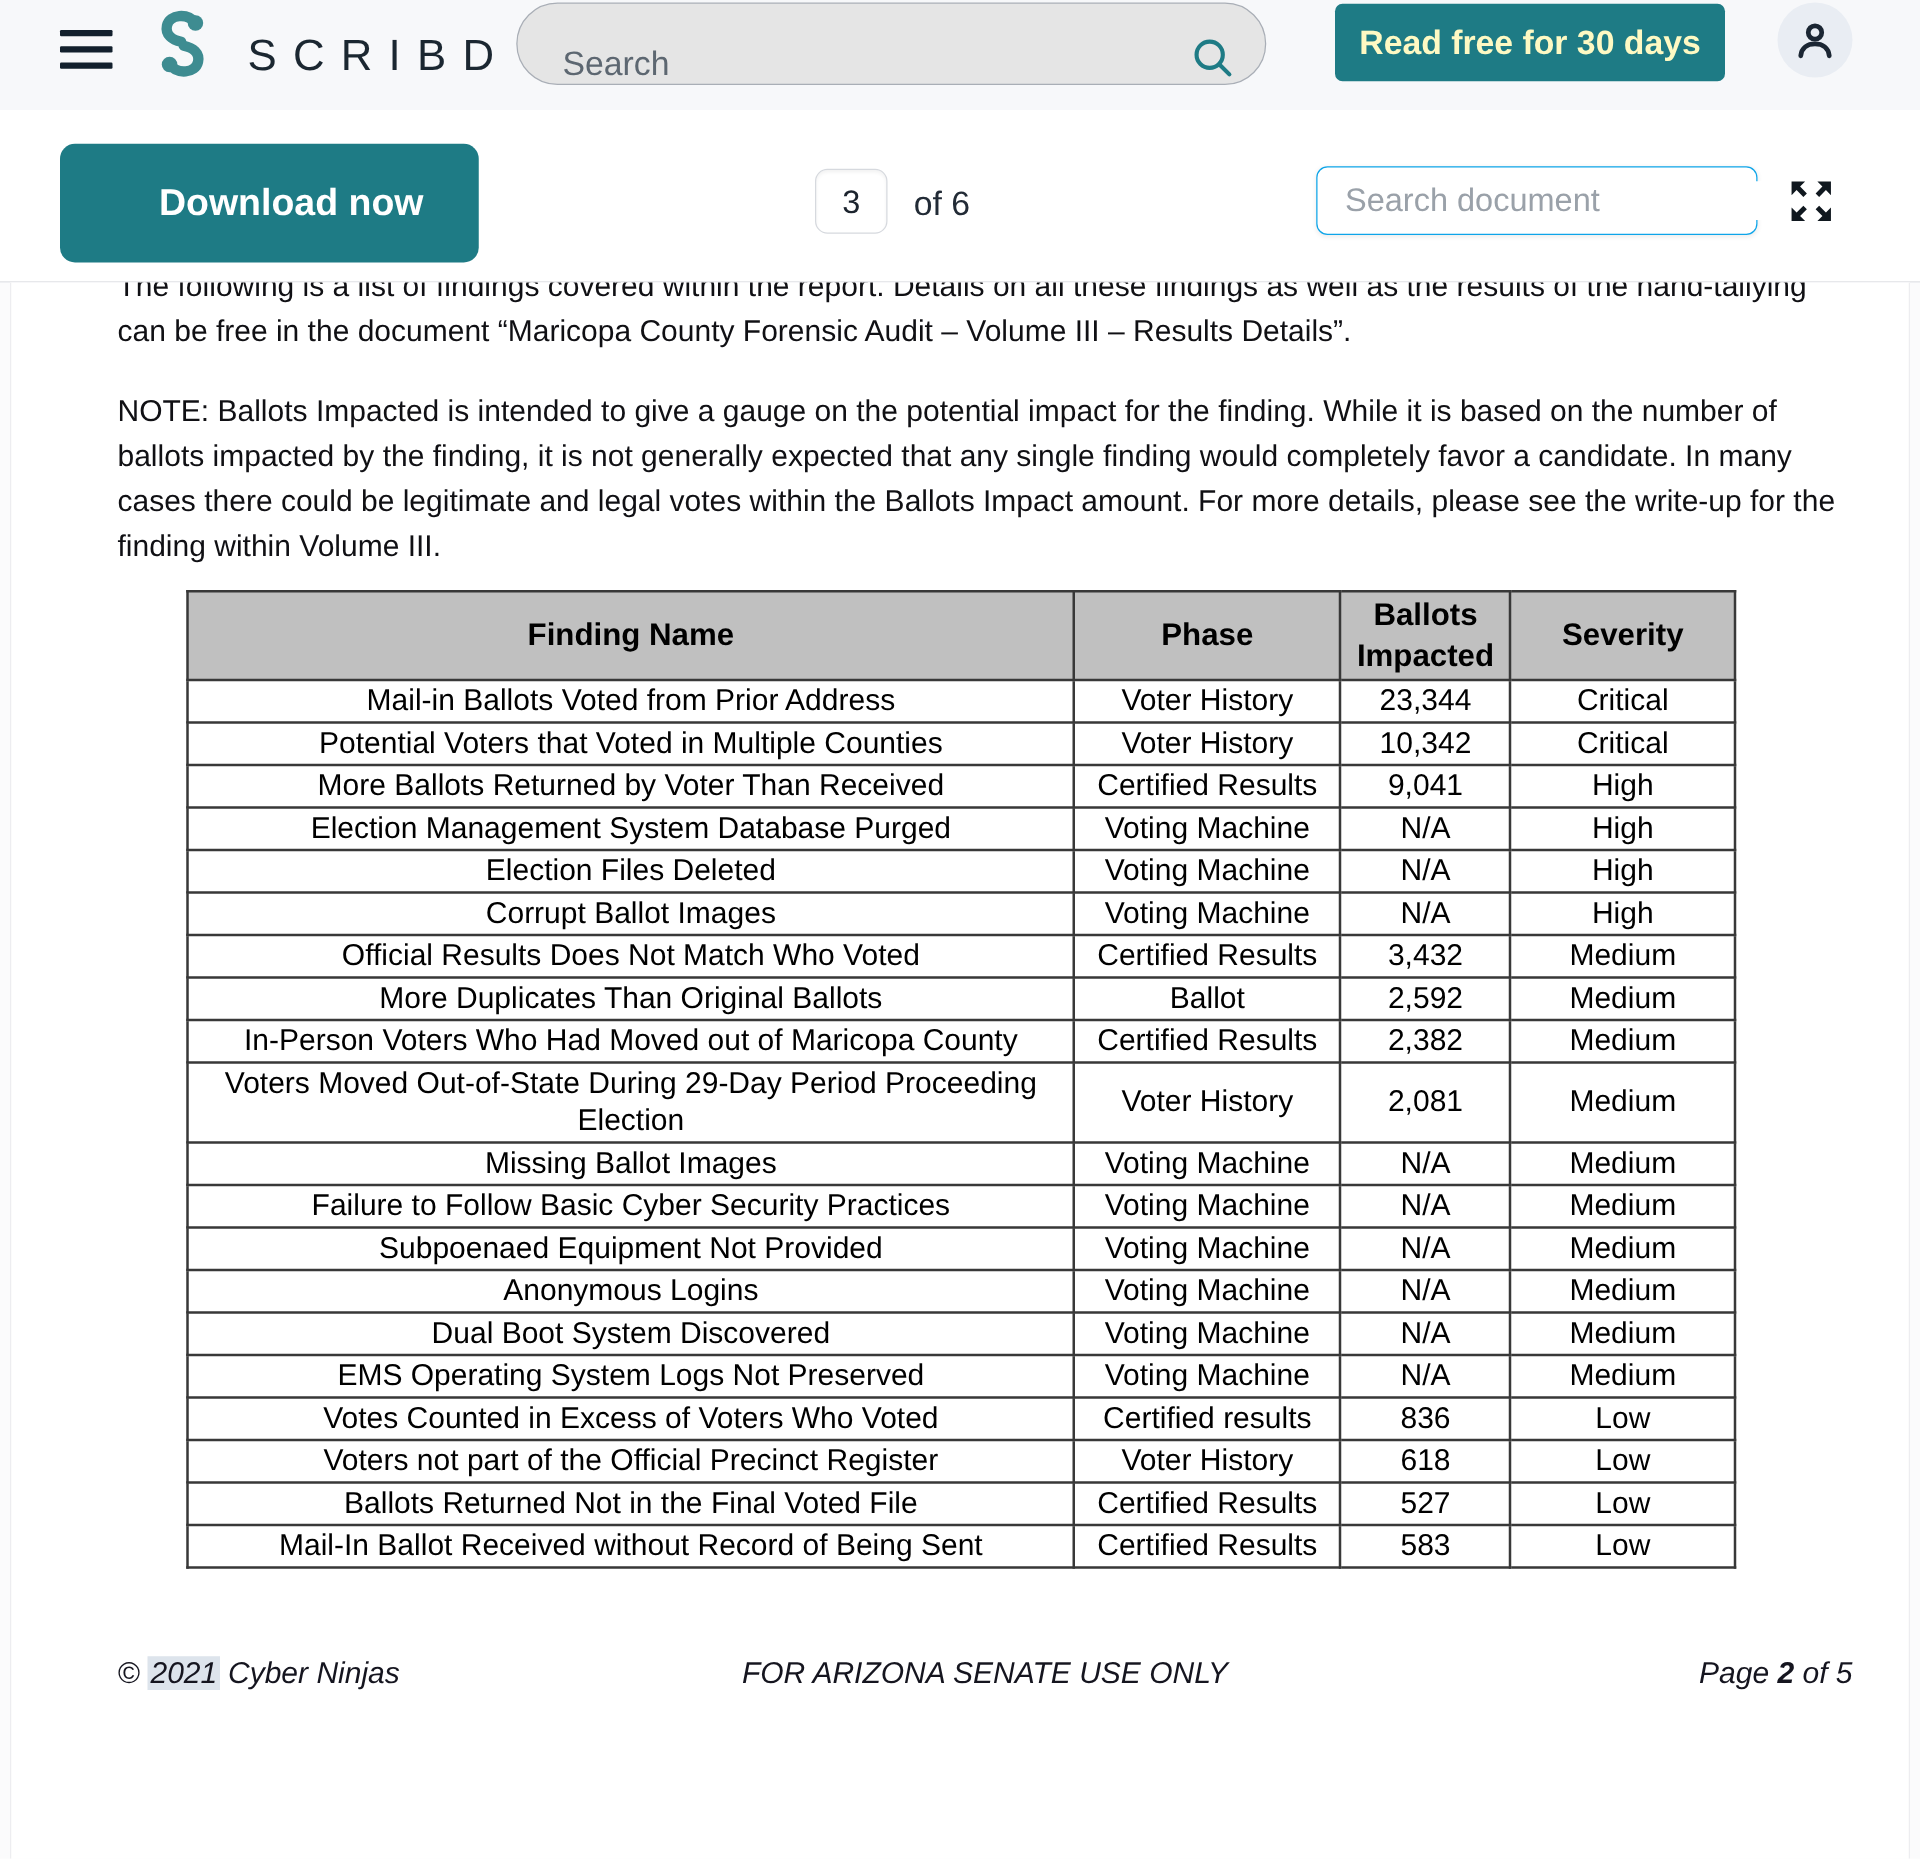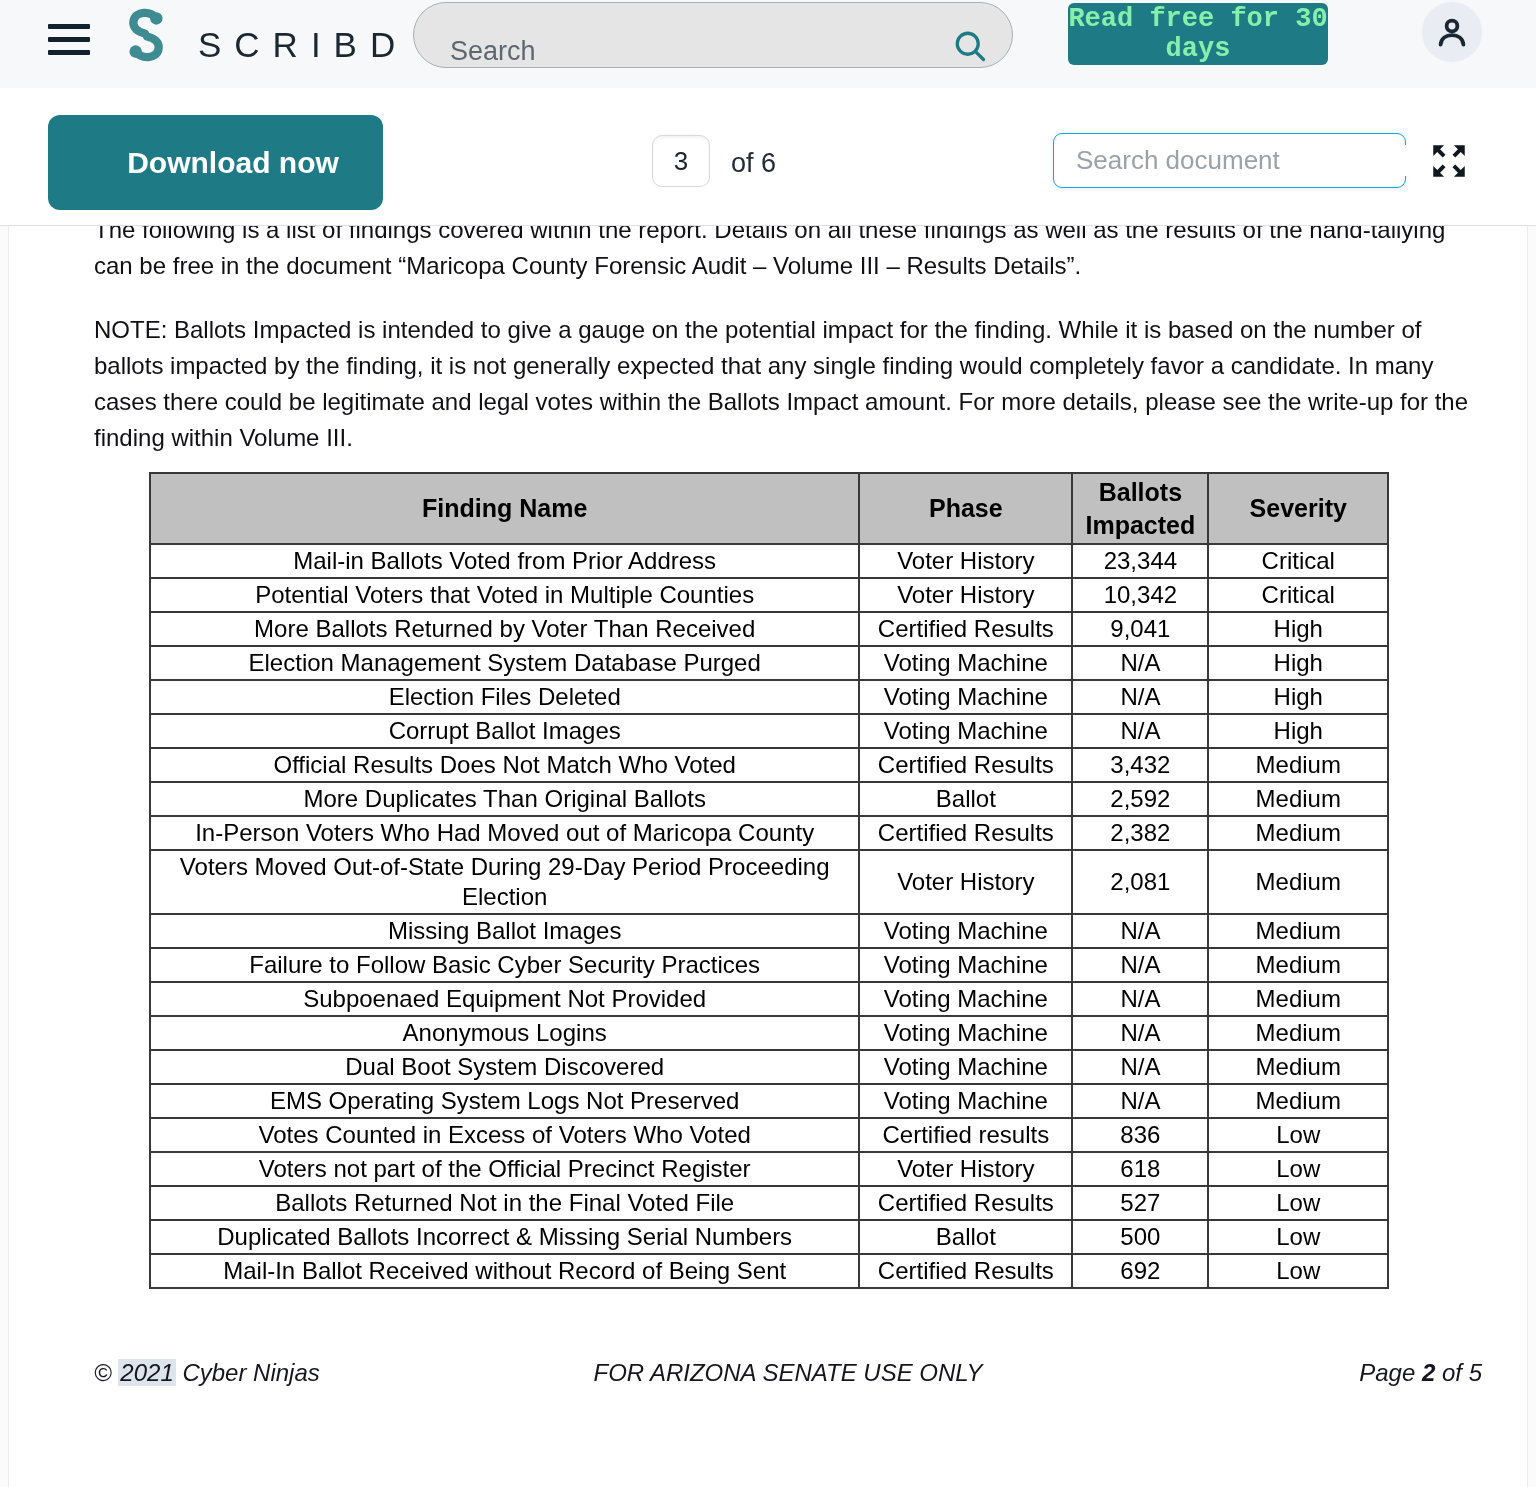--- a/index.html
+++ b/index.html
@@ -9,21 +9,21 @@
   
   .top-header { position:relative; width:100%; height:88px; background:#f7f8fa; }
   .hamburger { position:absolute; left:48px; top:21px; width:42px; height:44px; cursor:pointer; background:none; border:none; }
   .hamburger .bar { width:42px; height:5px; background:#13202d; border-radius:1px; margin-bottom:8px; }
   .logo-mark { position:absolute; left:118px; top:6px; }
   .logo-word { position:absolute; left:198px; top:25px; font-size:35px; font-weight:500; letter-spacing:13px; color:#1b2731; }
   .header-search { position:absolute; left:413px; top:2px; width:600px; height:66px; background:#e5e5e5; border:1.5px solid #a9aeb6; border-radius:34px; display:flex; align-items:flex-end; padding:0 22px 0 36px;gap:44px; }
   .header-search input { flex:1; border:none; outline:none; font-size:27px; color:#33404b; font-family:"Liberation Sans", sans-serif; background:transparent; }
   .header-search input::placeholder { color:#5d6771; }
   .header-search .mag-btn { background:none; border:none; width:40px; height:40px; cursor:pointer; }
-  .read-free-btn { position:absolute; left:1068px; top:3px; width:260px; height:62px; background:#1e7b85; border:none; border-radius:6px; color:#86efac; font-size:27px; font-weight:bold; font-family:Liberation Mono, monospace; cursor:pointer; }
+  .read-free-btn { position:absolute; left:1068px; top:3px; width:312px; height:62px; background:#1e7b85; border:none; border-radius:6px; color:#fef9c3; font-size:27px; font-weight:bold; font-family:Liberation Sans, sans-serif; cursor:pointer; }
   .avatar-btn { position:absolute; left:1422px; top:2px; width:60px; height:60px; border-radius:50%; background:#e9edf3; border:none; display:flex; align-items:center; justify-content:center; cursor:pointer; }
 
   
   .toolbar { position:relative; width:100%; height:138px; background:#ffffff; border-bottom:1px solid #dfe1e5; }
   .download-btn { position:absolute; left:48px; top:27px; width:335px; height:95px; background:#1e7b85; border:none; border-radius:12px; color:#fff; font-size:30px; font-weight:bold; font-family:"Liberation Sans", sans-serif; cursor:pointer;padding-left:35px; }
   .page-num-input { position:absolute; left:652px; top:47px; width:58px; height:52px; border:1px solid #d6d9de; border-radius:10px; box-shadow:inset 0 2px 3px rgba(0,0,0,.05); text-align:center; font-size:26px; color:#1c242e; font-family:"Liberation Sans", sans-serif; outline:none; }
   .page-total { position:absolute; left:731px; top:60px; font-size:27px; color:#222b36; }
   .doc-search { position:absolute; left:1053px; top:45px; width:353px; height:55px; background:#fff; border:1px solid #0ea5e9; border-radius:9px; box-shadow:0 1px 4px rgba(0,0,0,.08); display:flex; align-items:center; padding:0 14px; }
   .doc-search input { flex:1; border:none; outline:none; font-size:26px; color:#3a444e; margin-left:8px; font-family:"Liberation Sans", sans-serif; }
   .doc-search input::placeholder { color:#9aa1a9; }
@@ -239,29 +239,23 @@
           <td>618</td>
           <td>Low</td>
         </tr>
         <tr>
           <td>Ballots Returned Not in the Final Voted File</td>
           <td>Certified Results</td>
           <td>527</td>
           <td>Low</td>
         </tr>
         <tr>
-          <td>Duplicated Ballots Incorrect &amp; Missing Serial Numbers</td>
-          <td>Ballot</td>
-          <td>500</td>
-          <td>Low</td>
-        </tr>
-        <tr>
           <td>Mail-In Ballot Received without Record of Being Sent</td>
           <td>Certified Results</td>
-          <td>692</td>
+          <td>583</td>
           <td>Low</td>
         </tr>
       </tbody>
   </table>
 
   <div class="doc-footer">
     <span class="left"><span>© </span><span class="year-highlight">2021</span><span> Cyber Ninjas</span></span>
     <span class="center">FOR ARIZONA SENATE USE ONLY</span>
     <span class="right"><span>Page </span><span class="page-bold">2</span><span> of 5</span></span>
   </div>

